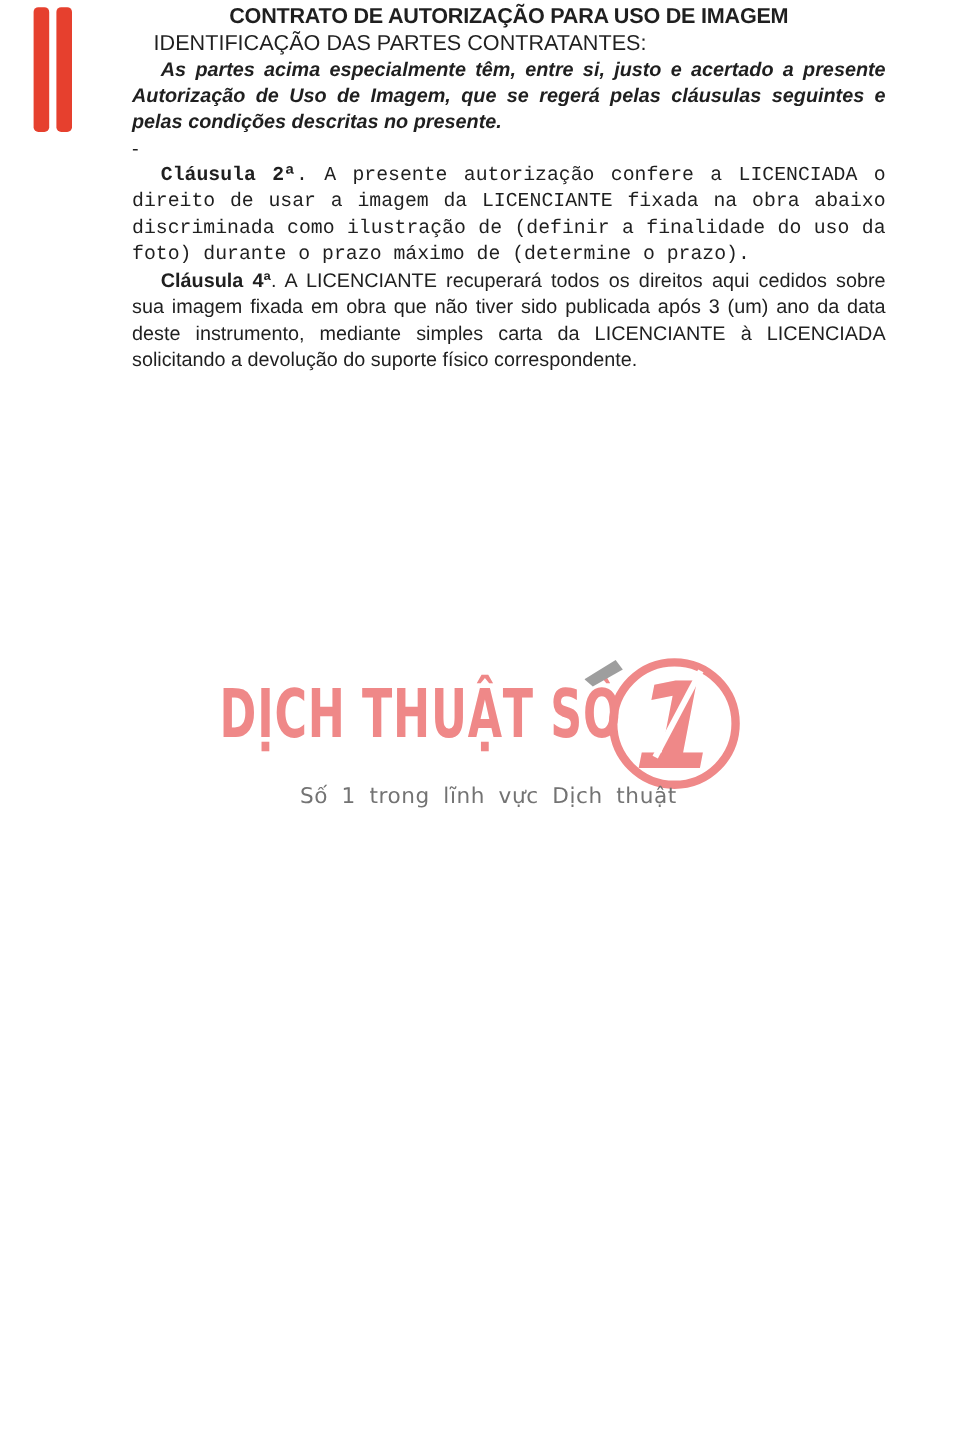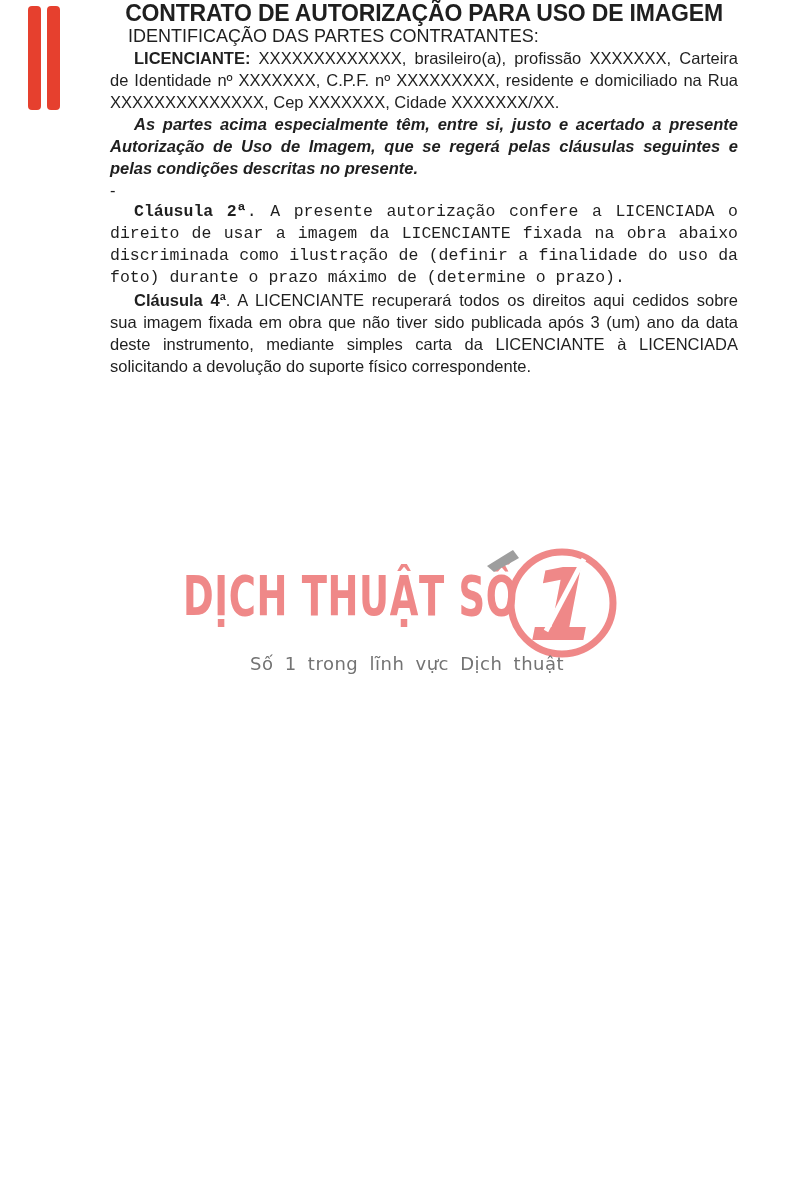--- a/index.html
+++ b/index.html
@@ -31,21 +31,21 @@
   .corner-bar.b1 { left:28px; }
   .corner-bar.b2 { left:47px; }
   
   .content {
     position:absolute; left:110px; top:0; width:628px; z-index:2;
     font-size:16.5px; line-height:22px;
   }
   .content p { margin:0; }
   .doc-title {
     margin-top:150px; text-align:center; font-weight:bold;
-    font-size:23px; line-height:26px; letter-spacing:-0.2px;
+    font-size:18px; line-height:26px; letter-spacing:-0.2px;
   }
   .section-heading {
     margin-top:79px; padding-left:18px; font-weight:normal;
     font-size:18px; line-height:21px;
   }
   .para { text-align:justify; text-indent:24px; }
   .b { font-weight:bold; }
   .party-1   { margin-top:9px; }
   .party-2   { margin-top:14px; }
   .preamble  { margin-top:12px; font-weight:bold; font-style:italic; }
@@ -77,21 +77,20 @@
 
   <div class="wm wm-tagline">Số 1 trong lĩnh vực Dịch thuật</div>
 
   <div class="content">
 
     <p class="doc-title">CONTRATO DE AUTORIZAÇÃO PARA USO DE IMAGEM</p>
 
     <p class="section-heading">IDENTIFICAÇÃO DAS PARTES CONTRATANTES:</p>
 
 
-    <p class="para party-2"><span class="b">LICENCIANTE:</span><span> XXXXXXXXXXXXX, brasileiro(a), profissão XXXXXXX, Carteira de Identidade nº XXXXXXX, C.P.F. nº XXXXXXXXX, residente e domiciliado na Rua XXXXXXXXXXXXXX, Cep XXXXXXX, Cidade XXXXXXX/XX.</span></p>
 
     <p class="para preamble">As partes acima especialmente têm, entre si, justo e acertado a presente Autorização de Uso de Imagem, que se regerá pelas cláusulas seguintes e pelas condições descritas no presente.</p>
 
 
     <p class="dash-item">-</p>
 
     <p class="para clause-2"><span class="b">Cláusula 2ª</span><span>. A presente autorização confere a LICENCIADA o direito de usar a imagem da LICENCIANTE fixada na obra abaixo discriminada como ilustração de (definir a finalidade do uso da foto) durante o prazo máximo de (determine o prazo).</span></p>
 
 
     <p class="para clause-4"><span class="b">Cláusula 4ª</span><span>. A LICENCIANTE recuperará todos os direitos aqui cedidos sobre sua imagem fixada em obra que não tiver sido publicada após 3 (um) ano da data deste instrumento, mediante simples carta da LICENCIANTE à LICENCIADA solicitando a devolução do suporte físico correspondente.</span></p>

